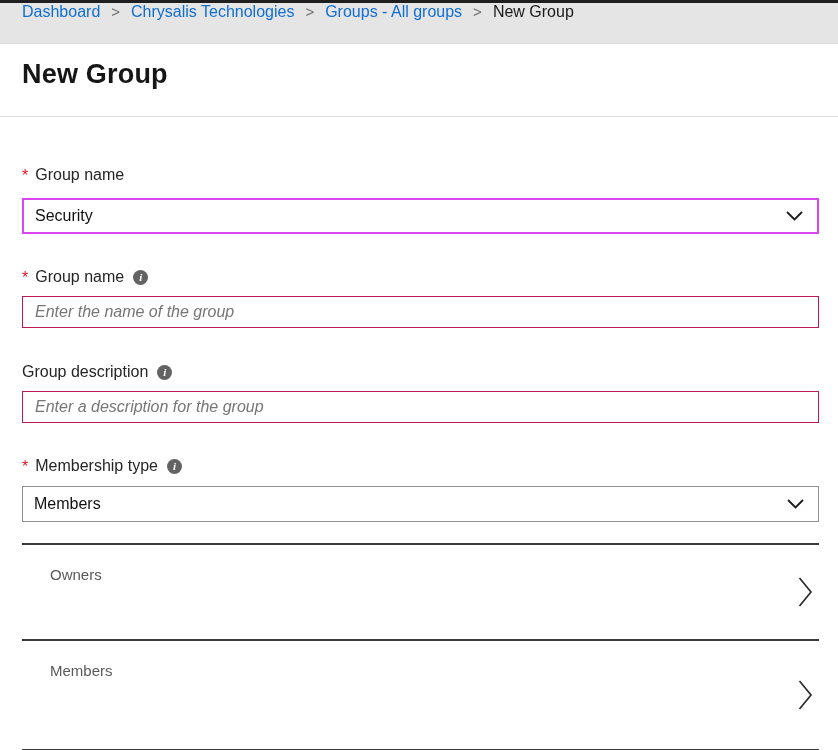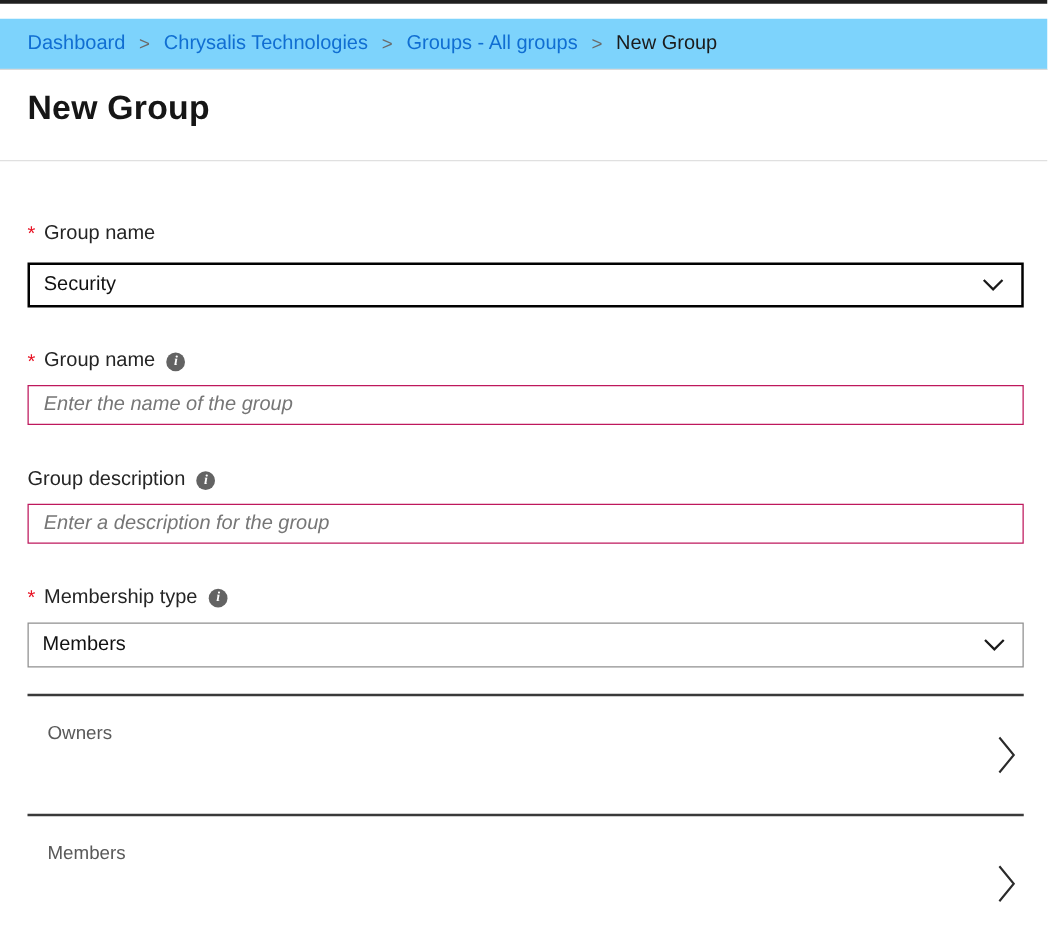--- a/index.html
+++ b/index.html
@@ -14,28 +14,26 @@
     font-family: "Liberation Sans", sans-serif;
     color: #1a1a1a;
     position: relative;
   }
   .top-strip {
     height: 3px;
     background: #1f1f1f;
   }
   .breadcrumb {
     height: 40px;
-    background: #7dd3fc;
+    background: #e5e5e5;
     border-bottom: 1px solid #d9d9d9;
     display: flex;
-    align-items: center;
     padding: 0 22px;
     font-size: 16px;
     white-space: nowrap;
-    margin-top: 12px;
   }
   .crumb-link {
     color: #106ed2;
     cursor: pointer;
   }
   .crumb-current {
     color: #1b1b1b;
   }
   .crumb-sep {
     color: #6a6a6a;
@@ -102,21 +100,21 @@
     display: flex;
     align-items: center;
     padding: 0 44px 0 11px;
     font-size: 16px;
     color: #111111;
     position: relative;
     background: #ffffff;
     cursor: pointer;
   }
   .select.focused {
-    border: 2px solid #000000;
+    border: 2px solid #d946ef;
     margin-top: 13px;
   }
   .select.normal {
     border: 1px solid #8f8f8f;
     margin-top: 10px;
   }
   .select .chev {
     position: absolute;
     right: 14px;
     top: 50%;
@@ -150,21 +148,21 @@
     margin: 0;
   }
   .section-row {
     position: relative;
     cursor: pointer;
   }
   .section-row.owners { height: 94px; }
   .section-row.members { height: 108px; }
   .section-row .row-label {
     position: absolute;
-    left: 16px;
+    left: 28px;
     top: 21px;
     font-size: 15px;
     color: #595959;
   }
   .section-row .chevron-right {
     position: absolute;
     right: 6px;
     top: 50%;
     transform: translateY(-50%);
   }

